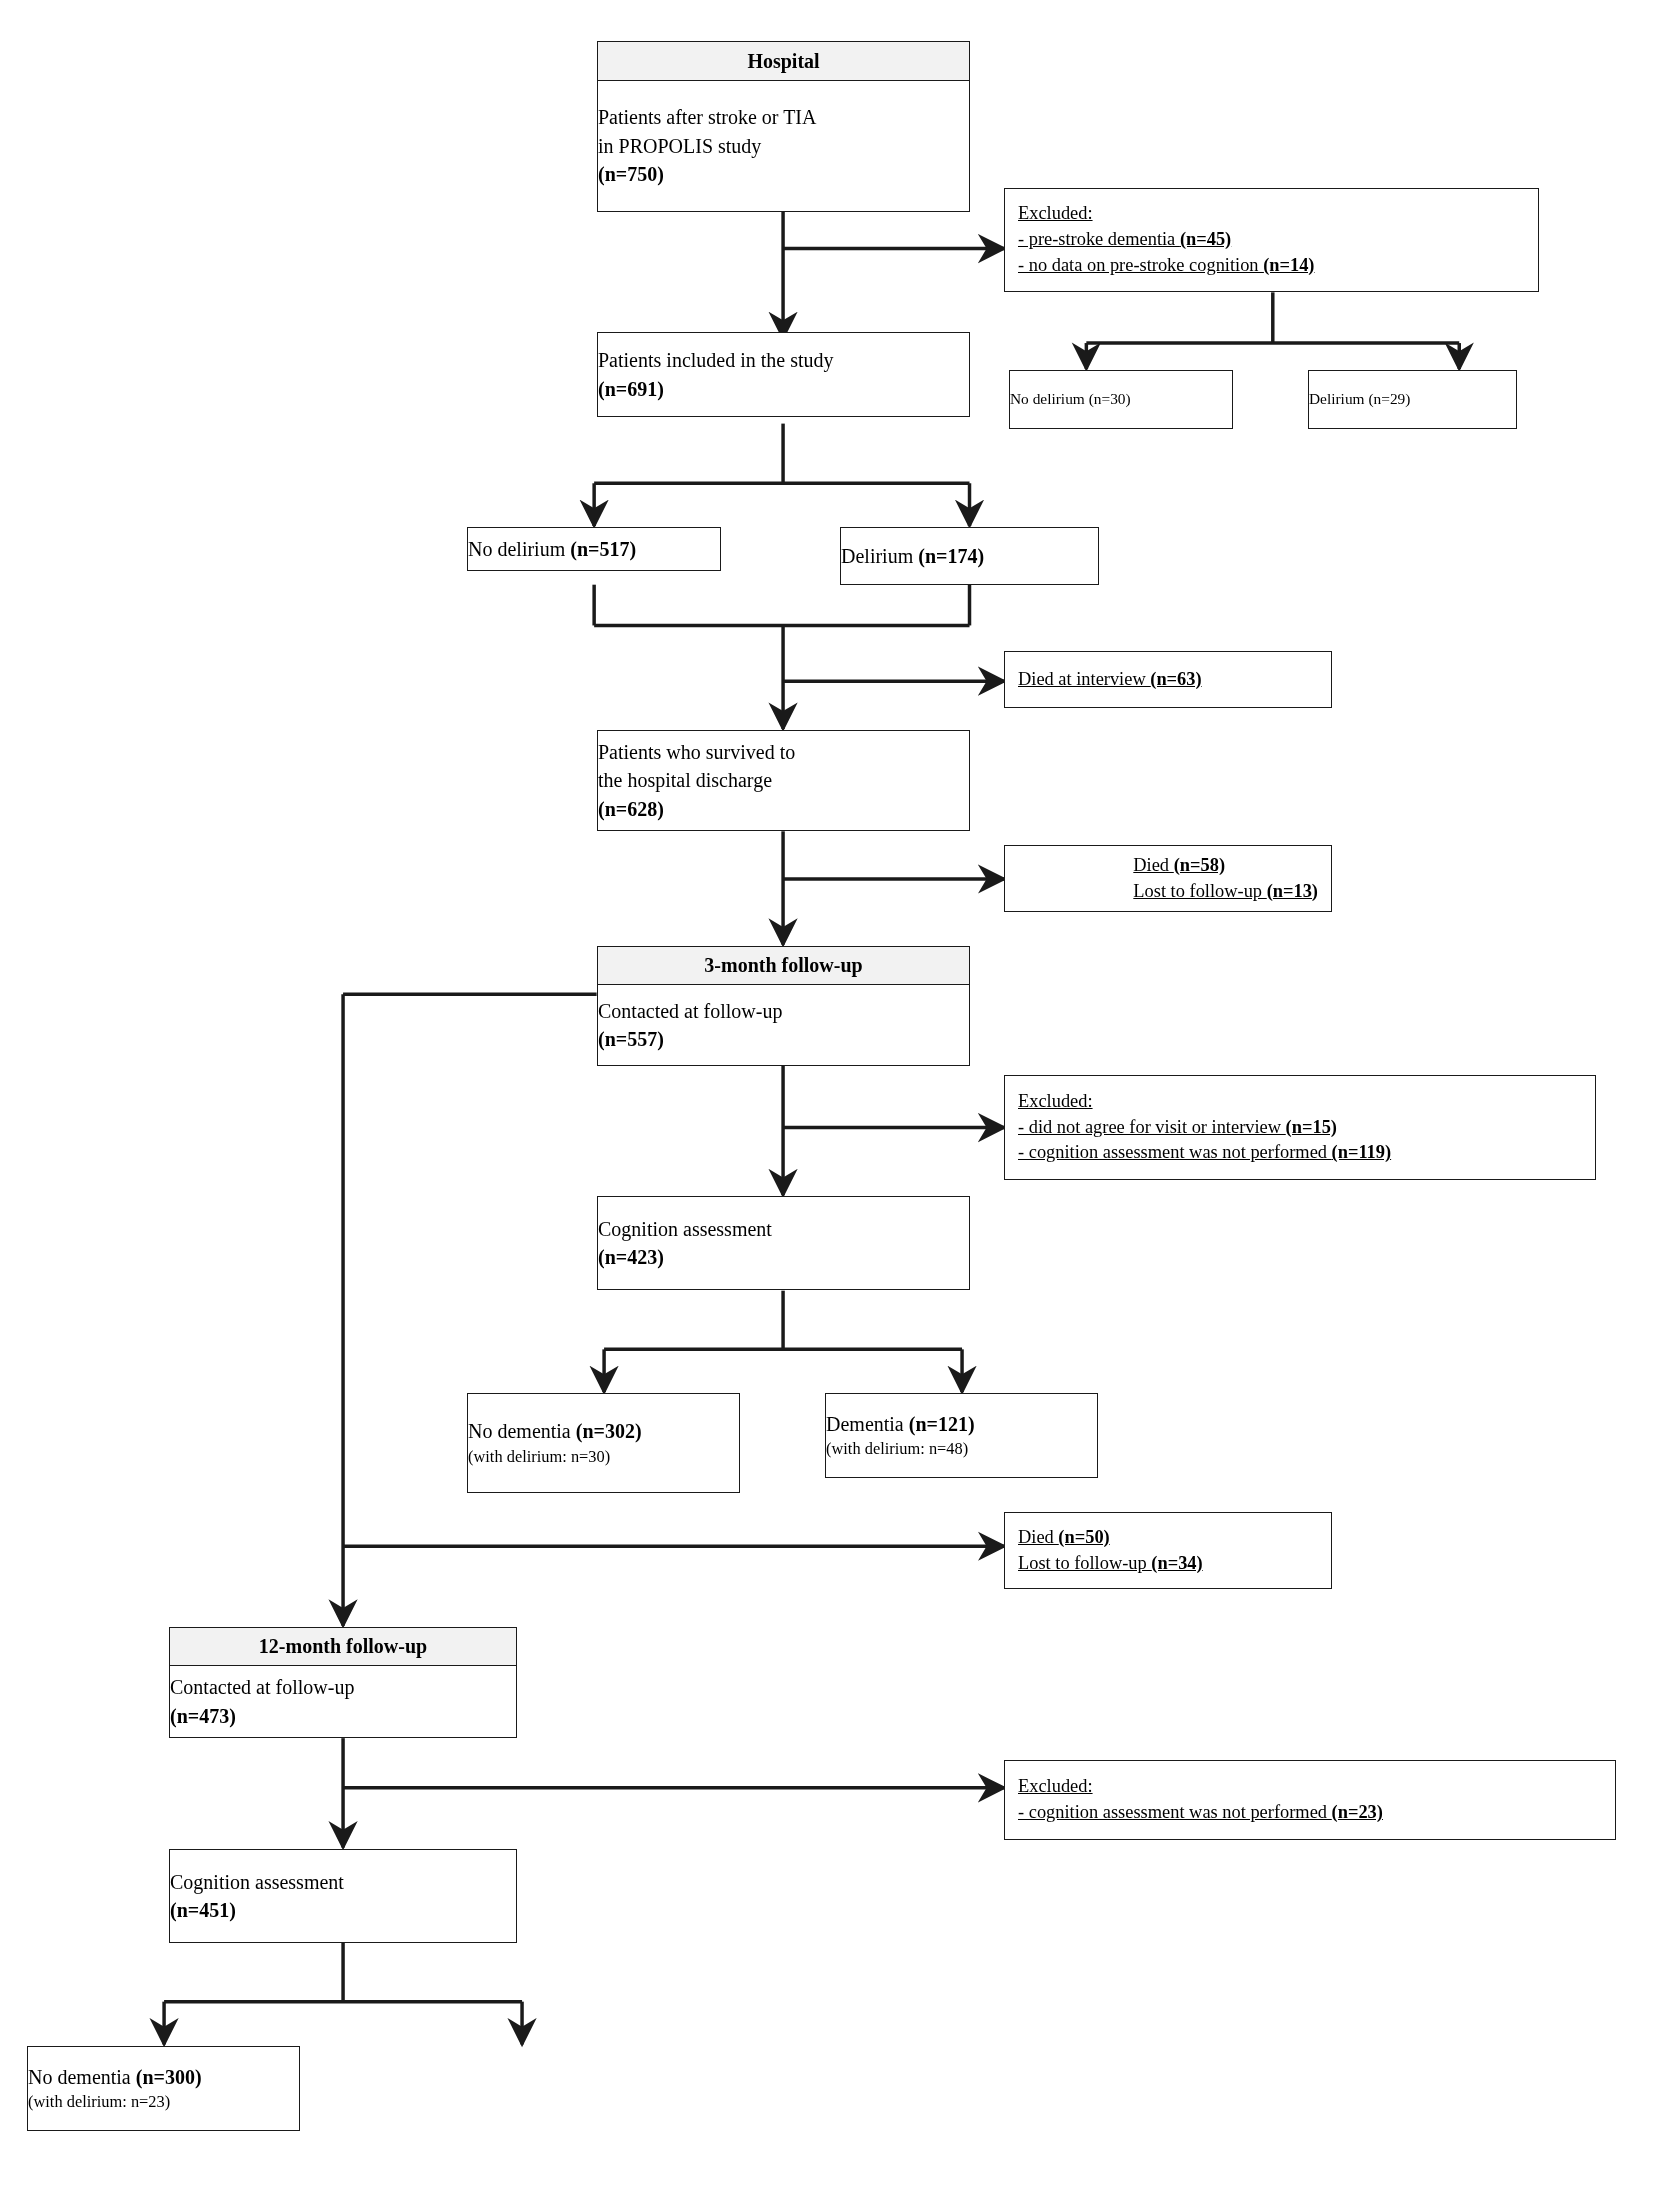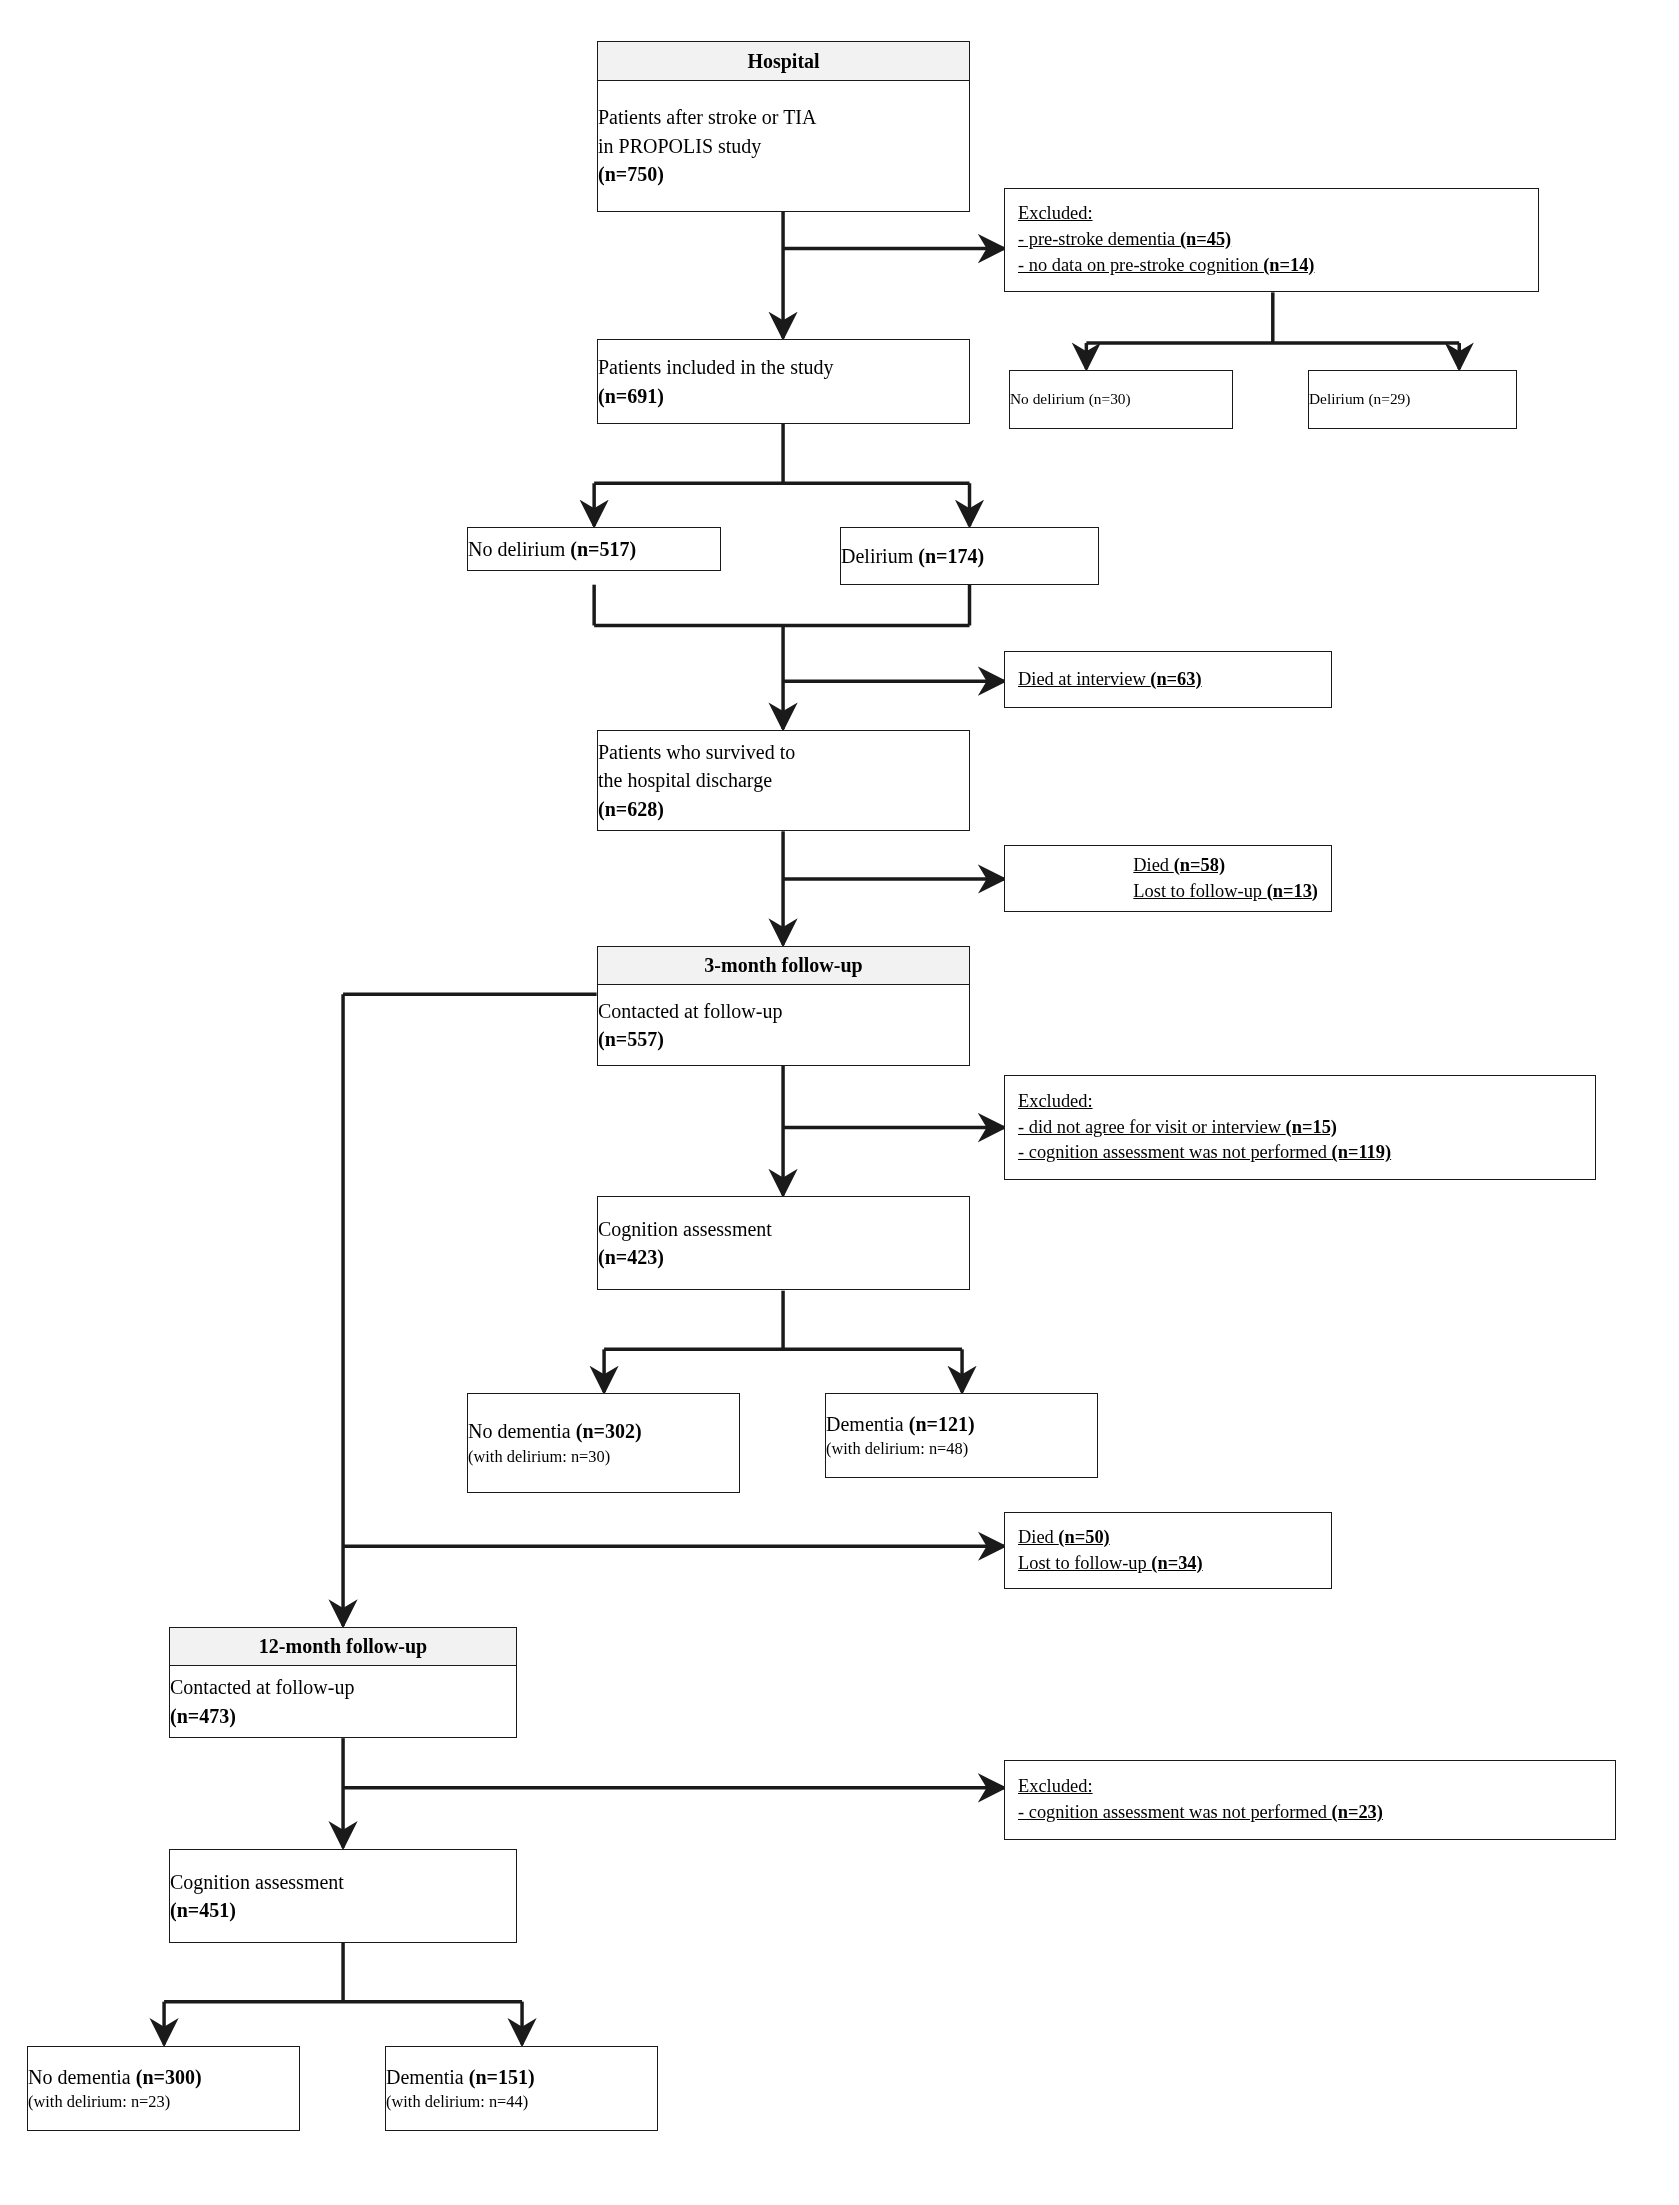--- a/index.html
+++ b/index.html
@@ -103,21 +103,21 @@
     <div class="body f31">
       <span class="ln">No delirium (n=30)</span>
     </div>
   </div>
   <div class="box" style="left:1308px;top:370px;width:209px;height:59px;">
     <div class="body f31">
       <span class="ln">Delirium (n=29)</span>
     </div>
   </div>
 
-  <div class="box" style="left:597px;top:339px;width:373px;height:85px;">
+  <div class="box" style="left:597px;top:332px;width:373px;height:85px;">
     <div class="body f40">
       <span class="ln">Patients included in the study</span>
       <span class="ln" style="font-weight:bold;">(n=691)</span>
     </div>
   </div>
 
   <div class="box" style="left:467px;top:527px;width:254px;height:44px;">
     <div class="body f40">
       <span class="ln"><span>No delirium </span><b>(n=517)</b></span>
     </div>
@@ -213,21 +213,15 @@
       <span class="ln" style="font-weight:bold;">(n=451)</span>
     </div>
   </div>
 
   <div class="box" style="left:27px;top:2046px;width:273px;height:85px;">
     <div class="body">
       <span class="ln f40"><span>No dementia </span><b>(n=300)</b></span>
       <span class="ln f33">(with delirium: n=23)</span>
     </div>
   </div>
-  <div class="box" style="left:385px;top:2046px;width:273px;height:85px;">
-    <div class="body">
-      <span class="ln f40"><span>Dementia </span><b>(n=151)</b></span>
-      <span class="ln f33">(with delirium: n=44)</span>
-    </div>
-  </div>
 
 </div>
 
 
 </body></html>

